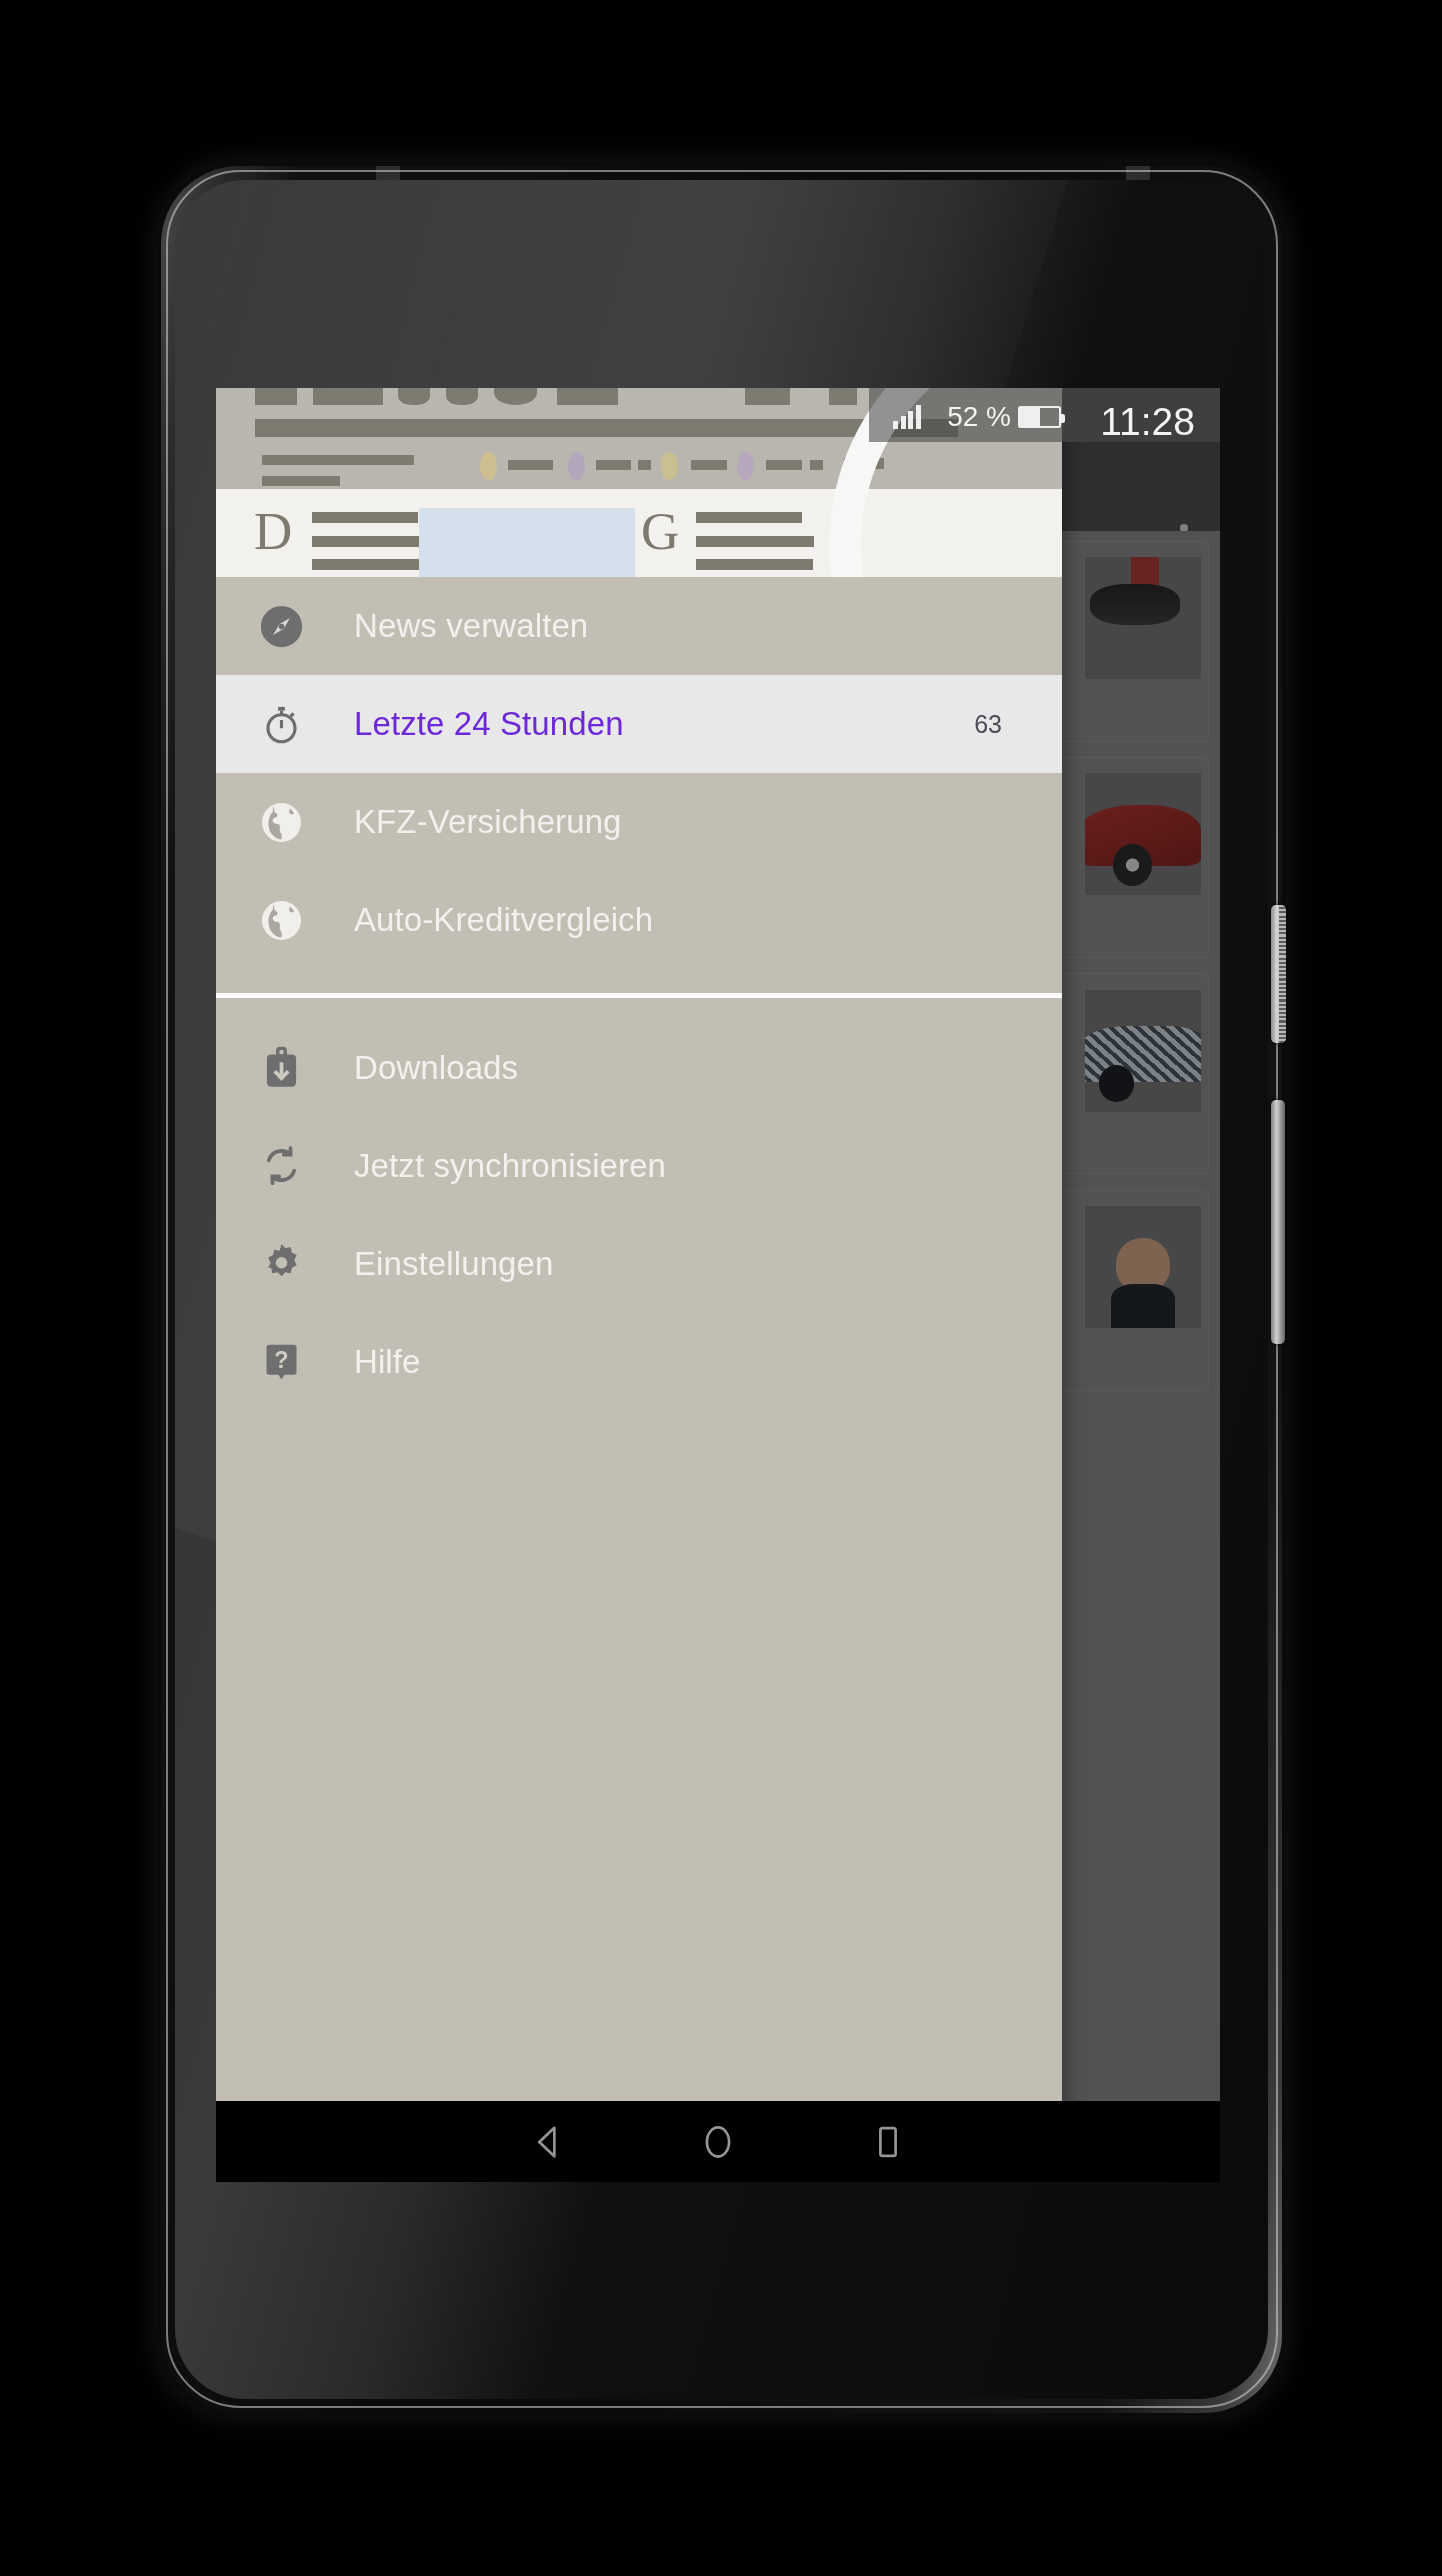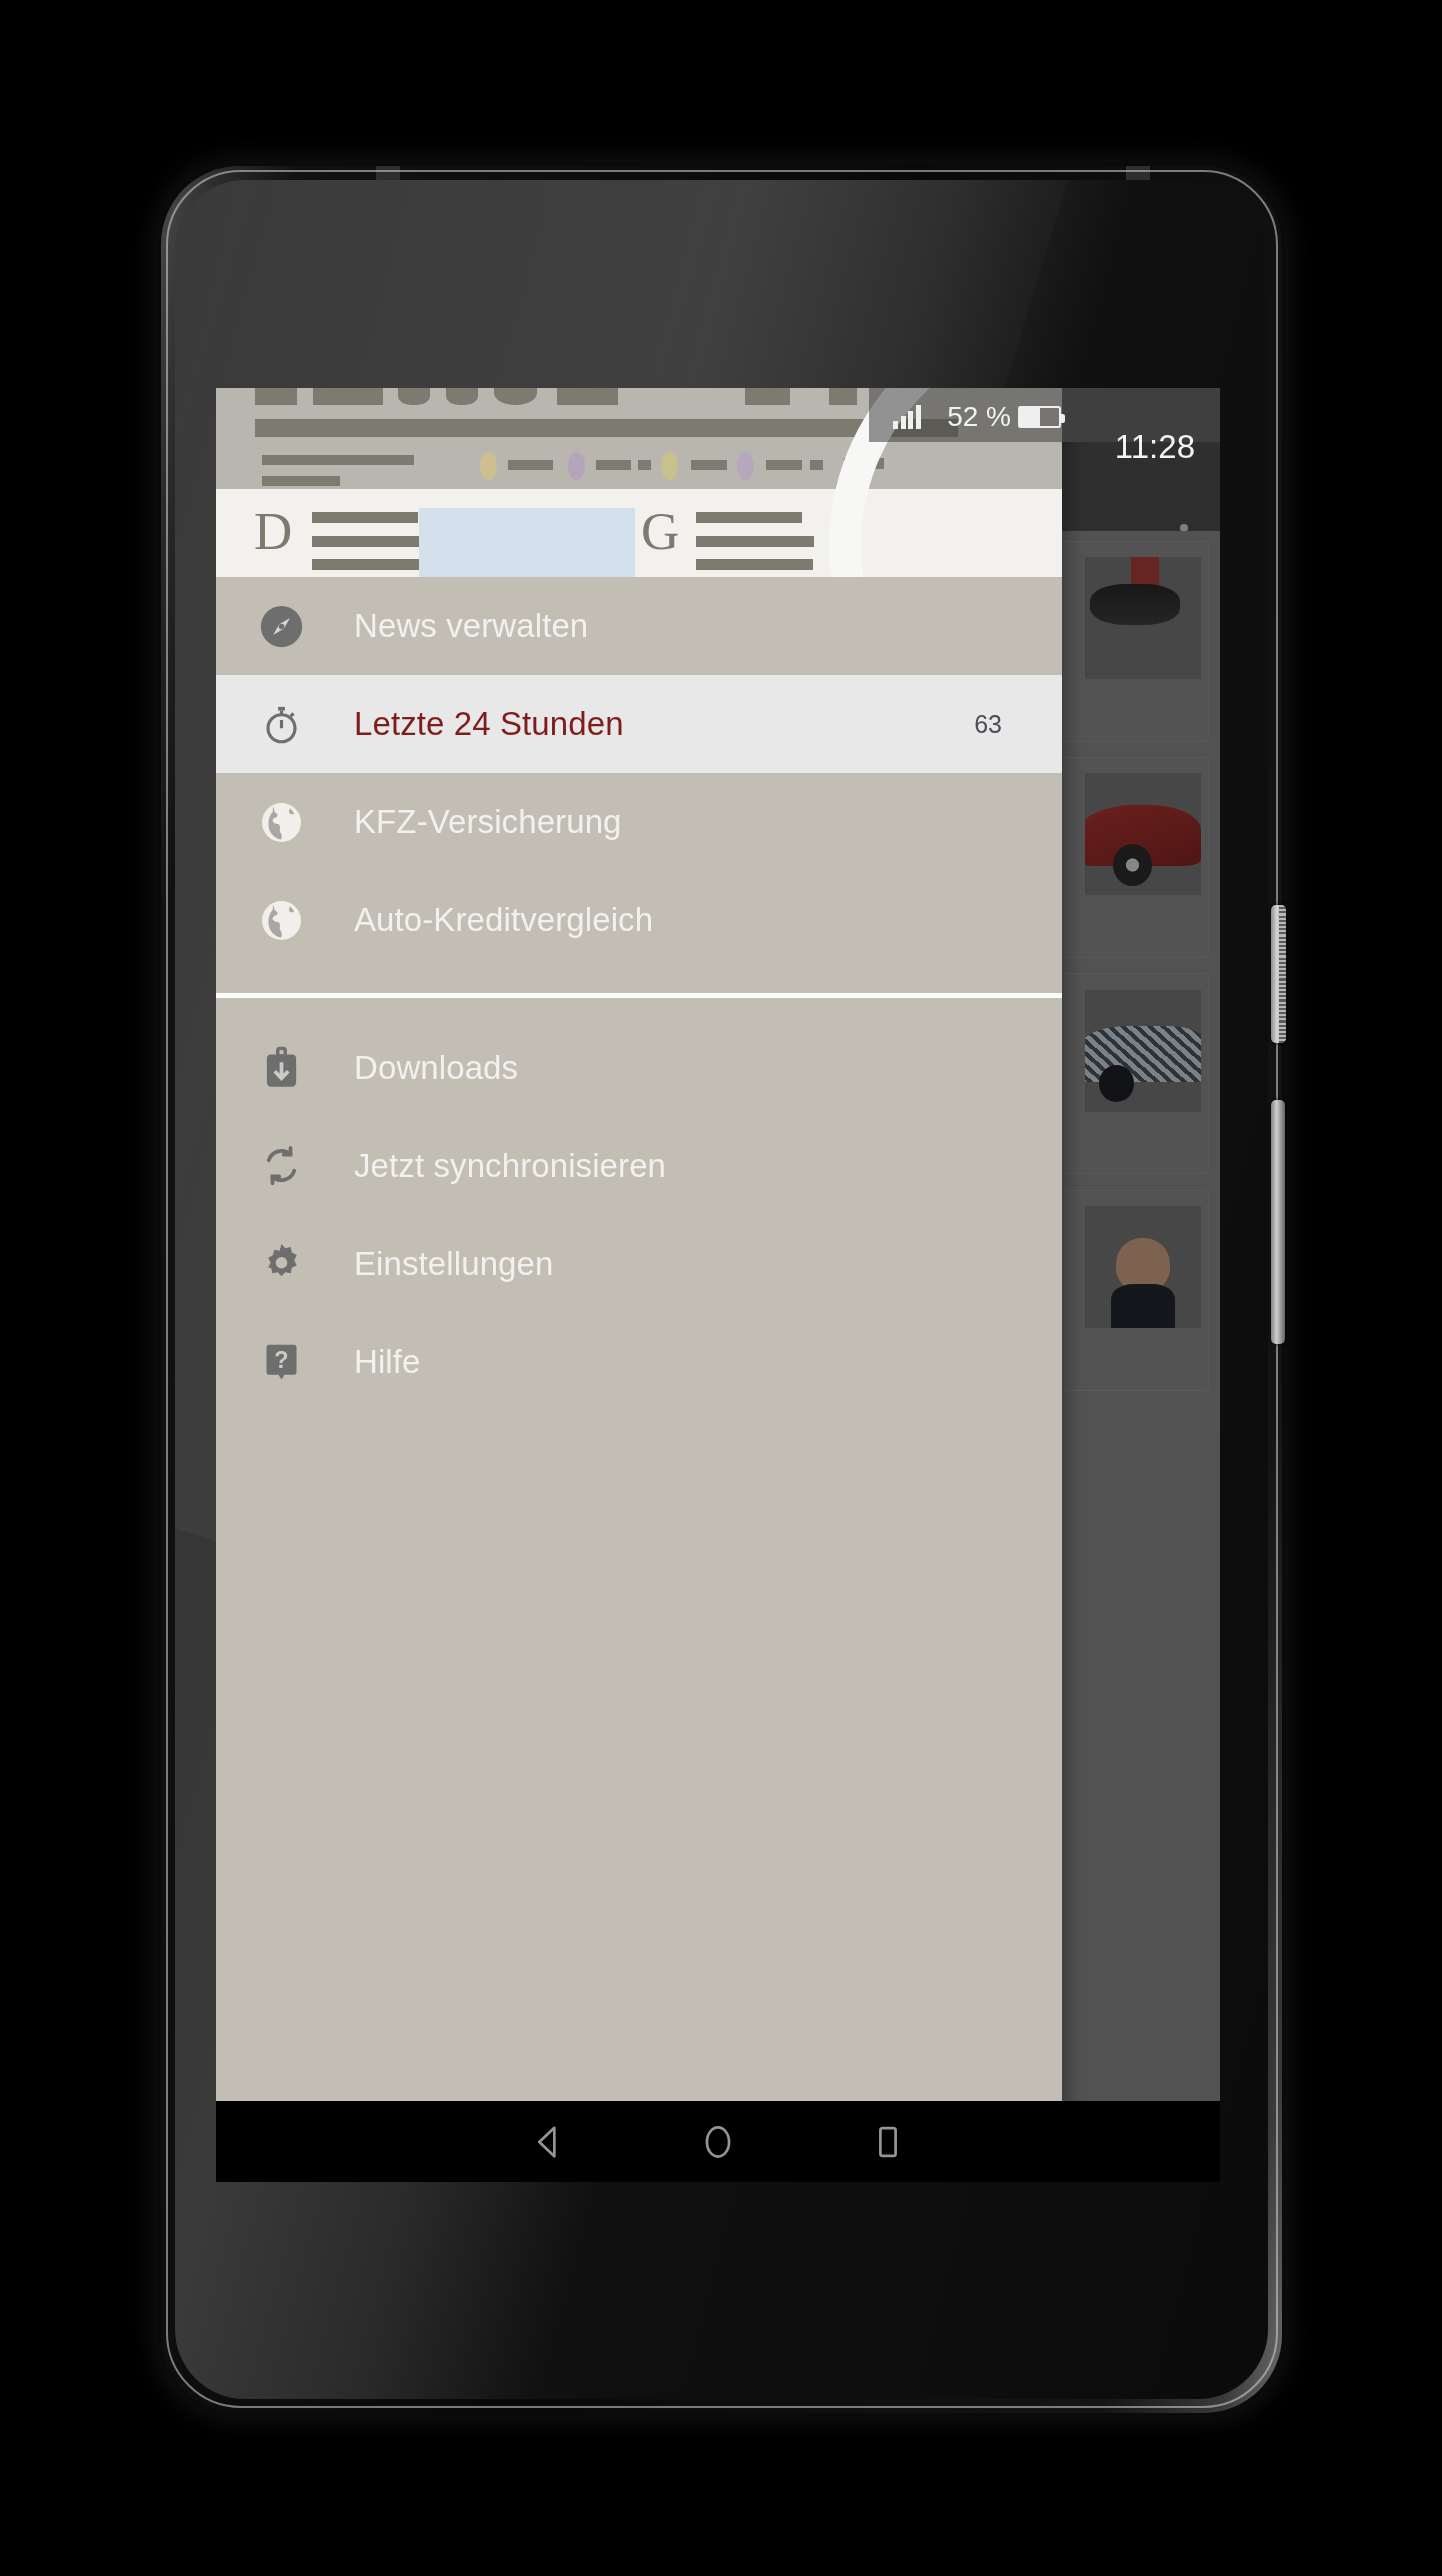--- a/index.html
+++ b/index.html
@@ -135,21 +135,21 @@
   }
   .drawer-body{position:relative;}
   .row{
     position:relative;display:flex;align-items:center;height:98px;box-sizing:border-box;padding-left:40px;
   }
   .row.selected{background:#e8e8e8;}
   .row .ico{width:50px;height:50px;flex:0 0 50px;display:flex;align-items:center;justify-content:center;}
   .row .lbl{
     margin-left:48px;font-size:33px;color:#f2f1ef;letter-spacing:0.1px;white-space:nowrap;
   }
-  .row.selected .lbl{color:#7f1d1d;text-align:center;}
+  .row.selected .lbl{color:#6d28d9;text-align:center;}
   .row .cnt{
     position:absolute;right:60px;font-size:25px;color:#f2f1ef;
   }
   .row.selected .cnt{color:#4b4d58;}
   .divider{height:4.9px;background:#fbfbfa;margin:24px 0 21px 0;}
 
   
   .navbar{
     position:absolute;left:0;bottom:0;width:100%;height:81px;background:#000;
     display:flex;align-items:center;justify-content:center;gap:132px;
@@ -386,21 +386,21 @@
         <i style="display:block;width:4.9px;height:24px;background:#efefef;"></i>
       </span>
 
       <span style="position:absolute;right:209px;top:12.5px;font-size:28px;color:#f2f2f2;">52 %</span>
 
       <span style="position:absolute;right:159px;top:18px;width:43px;height:22px;border:2.1px solid #efefef;border-radius:2.8px;box-sizing:border-box;">
         <i style="display:block;width:50%;height:100%;background:#efefef;"></i>
         <i style="position:absolute;right:-6.3px;top:5.6px;width:4.2px;height:9px;background:#efefef;border-radius:0 2.1px 2.1px 0;"></i>
       </span>
 
-      <span style="position:absolute;right:25px;top:12px;font-size:33px;color:#f4f4f4;margin-top:28px;">11:28</span>
+      <span style="position:absolute;right:25px;top:12px;font-size:39px;color:#f4f4f4;">11:28</span>
     </div>
 
     <div class="navbar">
       <span class="nav-back">
         <svg width="38" height="38" viewBox="0 0 24 24">
             <path d="M16 3 6.5 12 16 21z" fill="none" stroke="#cfcfcf" stroke-width="1.7" stroke-linejoin="round"></path>
           </svg>
       </span>
       <span class="nav-home">
         <svg width="38" height="38" viewBox="0 0 24 24">

